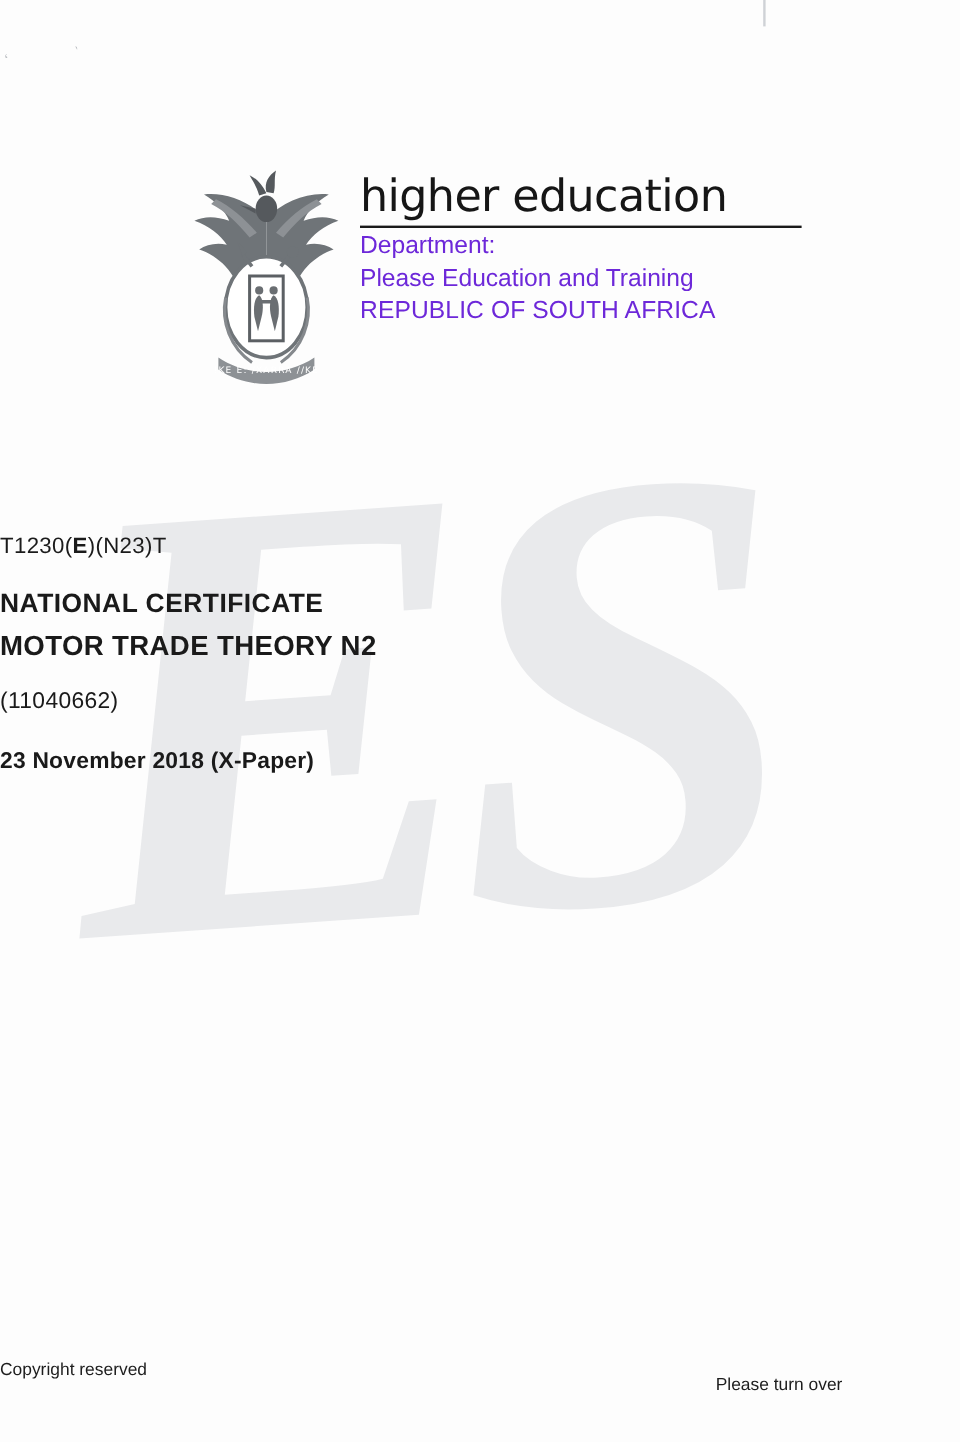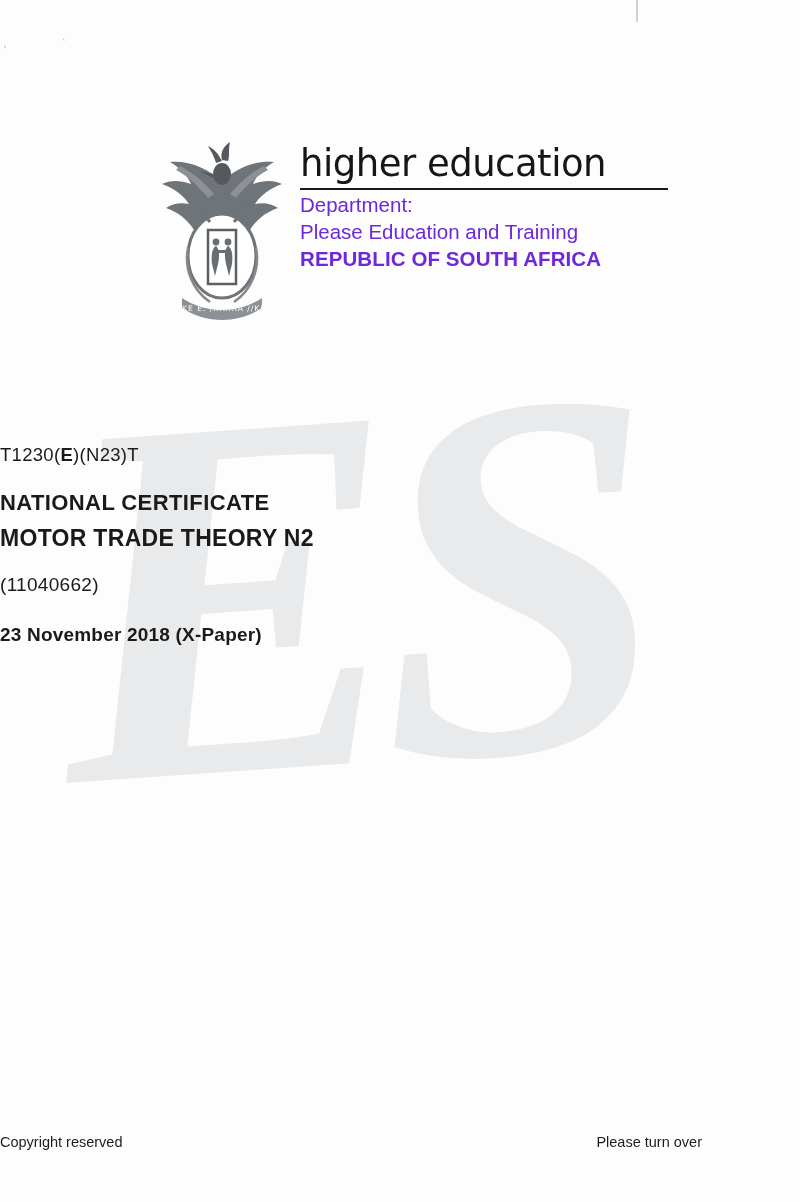--- a/index.html
+++ b/index.html
@@ -88,21 +88,21 @@
     border-top: 2px solid #1a1a1a;
     width: 368px;
   }
   .dept-line {
     font-family: "Liberation Sans", sans-serif;
     font-size: 20.5px;
     line-height: 25px;
     color: #6d28d9;
     margin-top: 2px;
   }
-  .dept-line.bold { font-weight: 700; letter-spacing: 0.1px; }
+  .dept-line.bold { font-weight: 400; letter-spacing: 0.1px; }
 
   
   .exam-block {
     position: absolute;
     left: 0;
     right: 0;
     top: 442px;
     text-align: left;
   }
   .paper-code {
@@ -164,20 +164,21 @@
     left: 0px;
     font-size: 14.5px;
     color: #1d1d1d;
     text-align: center;
   }
   .footer-right {
     position: absolute;
     right: 98px;
     font-size: 14.5px;
     color: #1d1d1d;
+    margin-top: 12px;
   }
 </style>
 </head>
 <body>
 
 <div class="page">
 
   <div class="watermark">ES</div>
 
   <span class="speck speck-1">‘</span>

